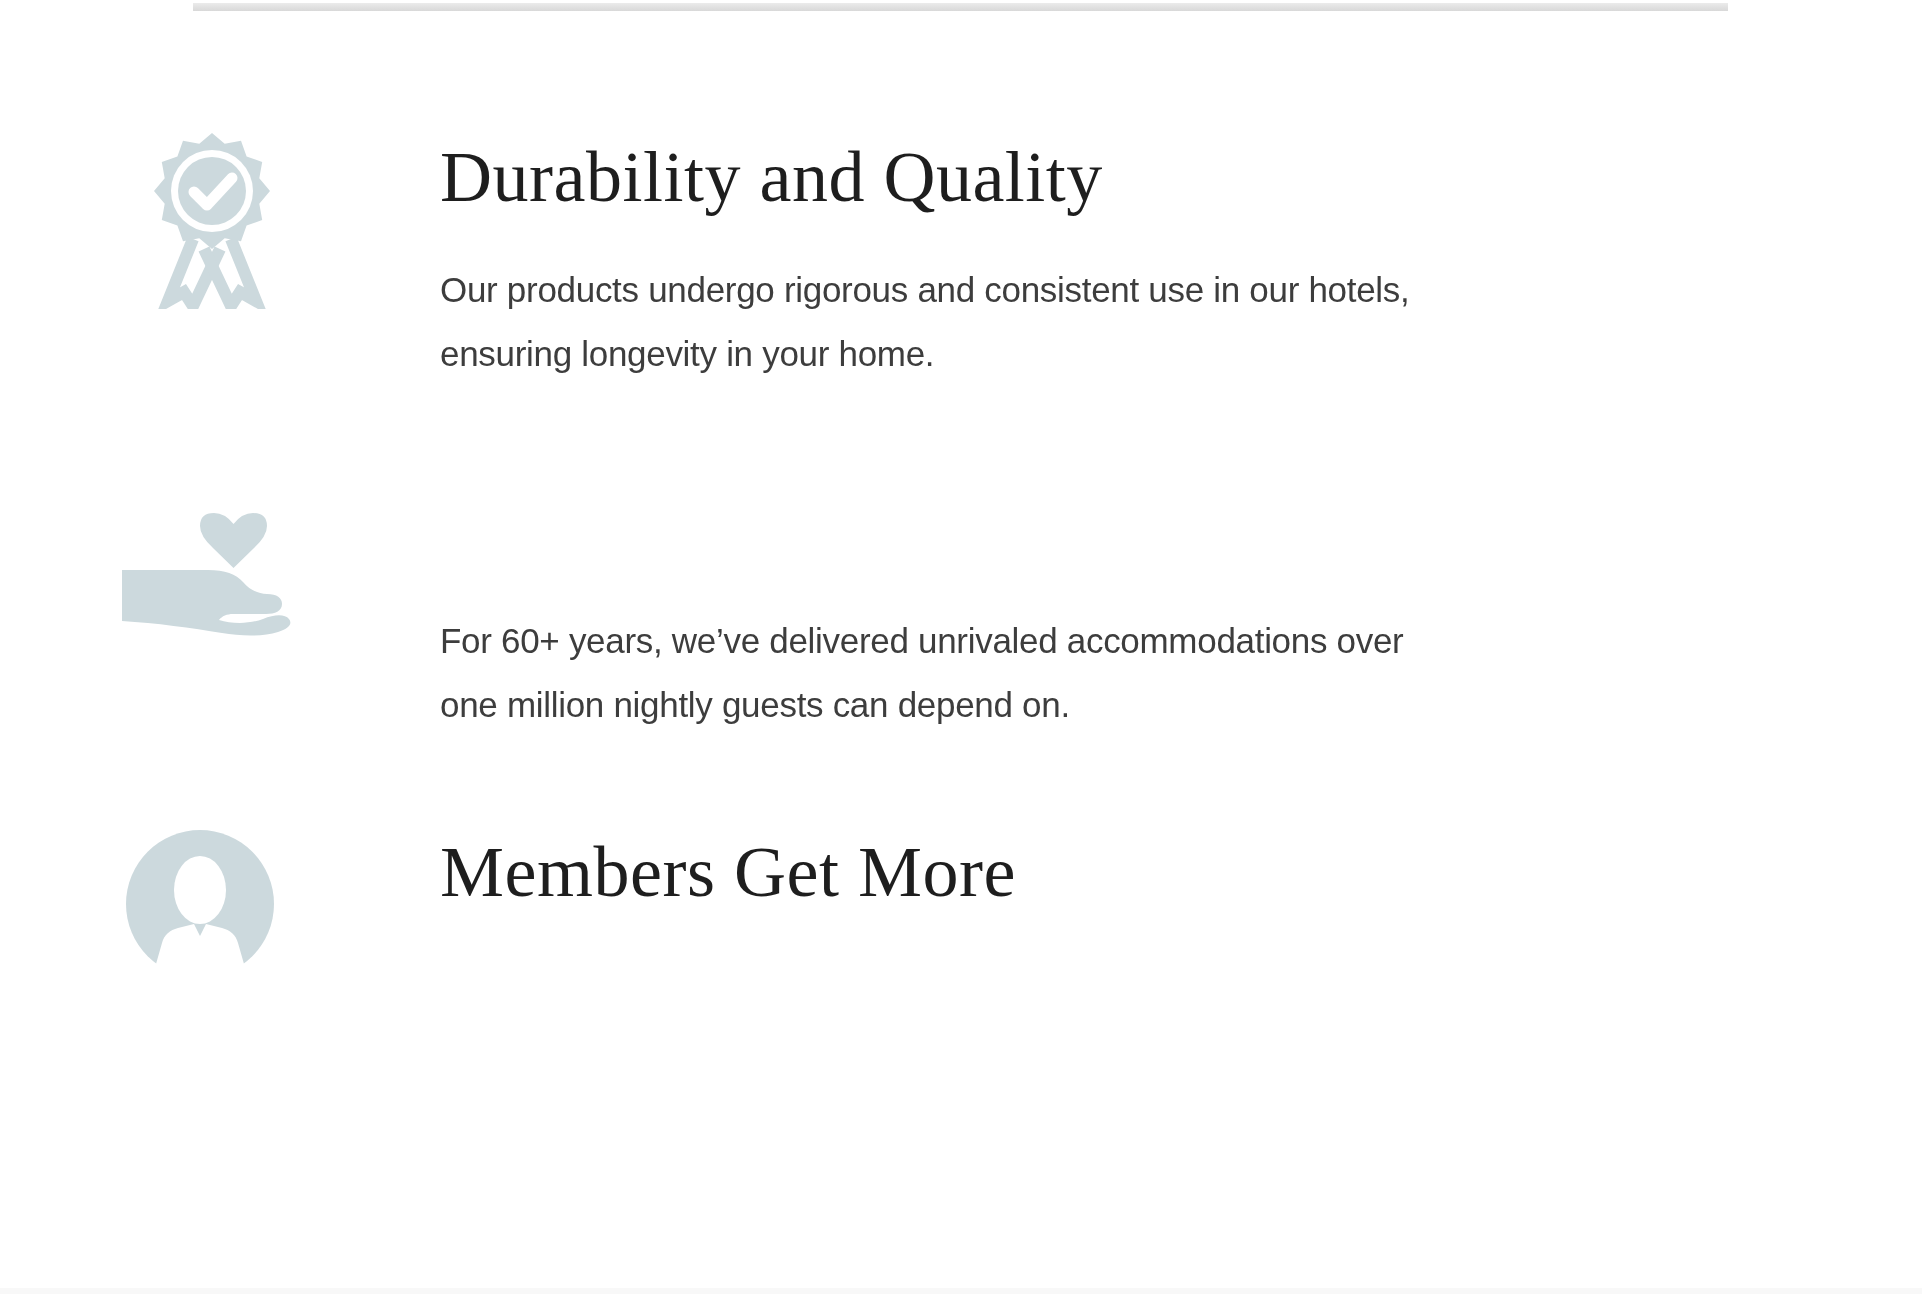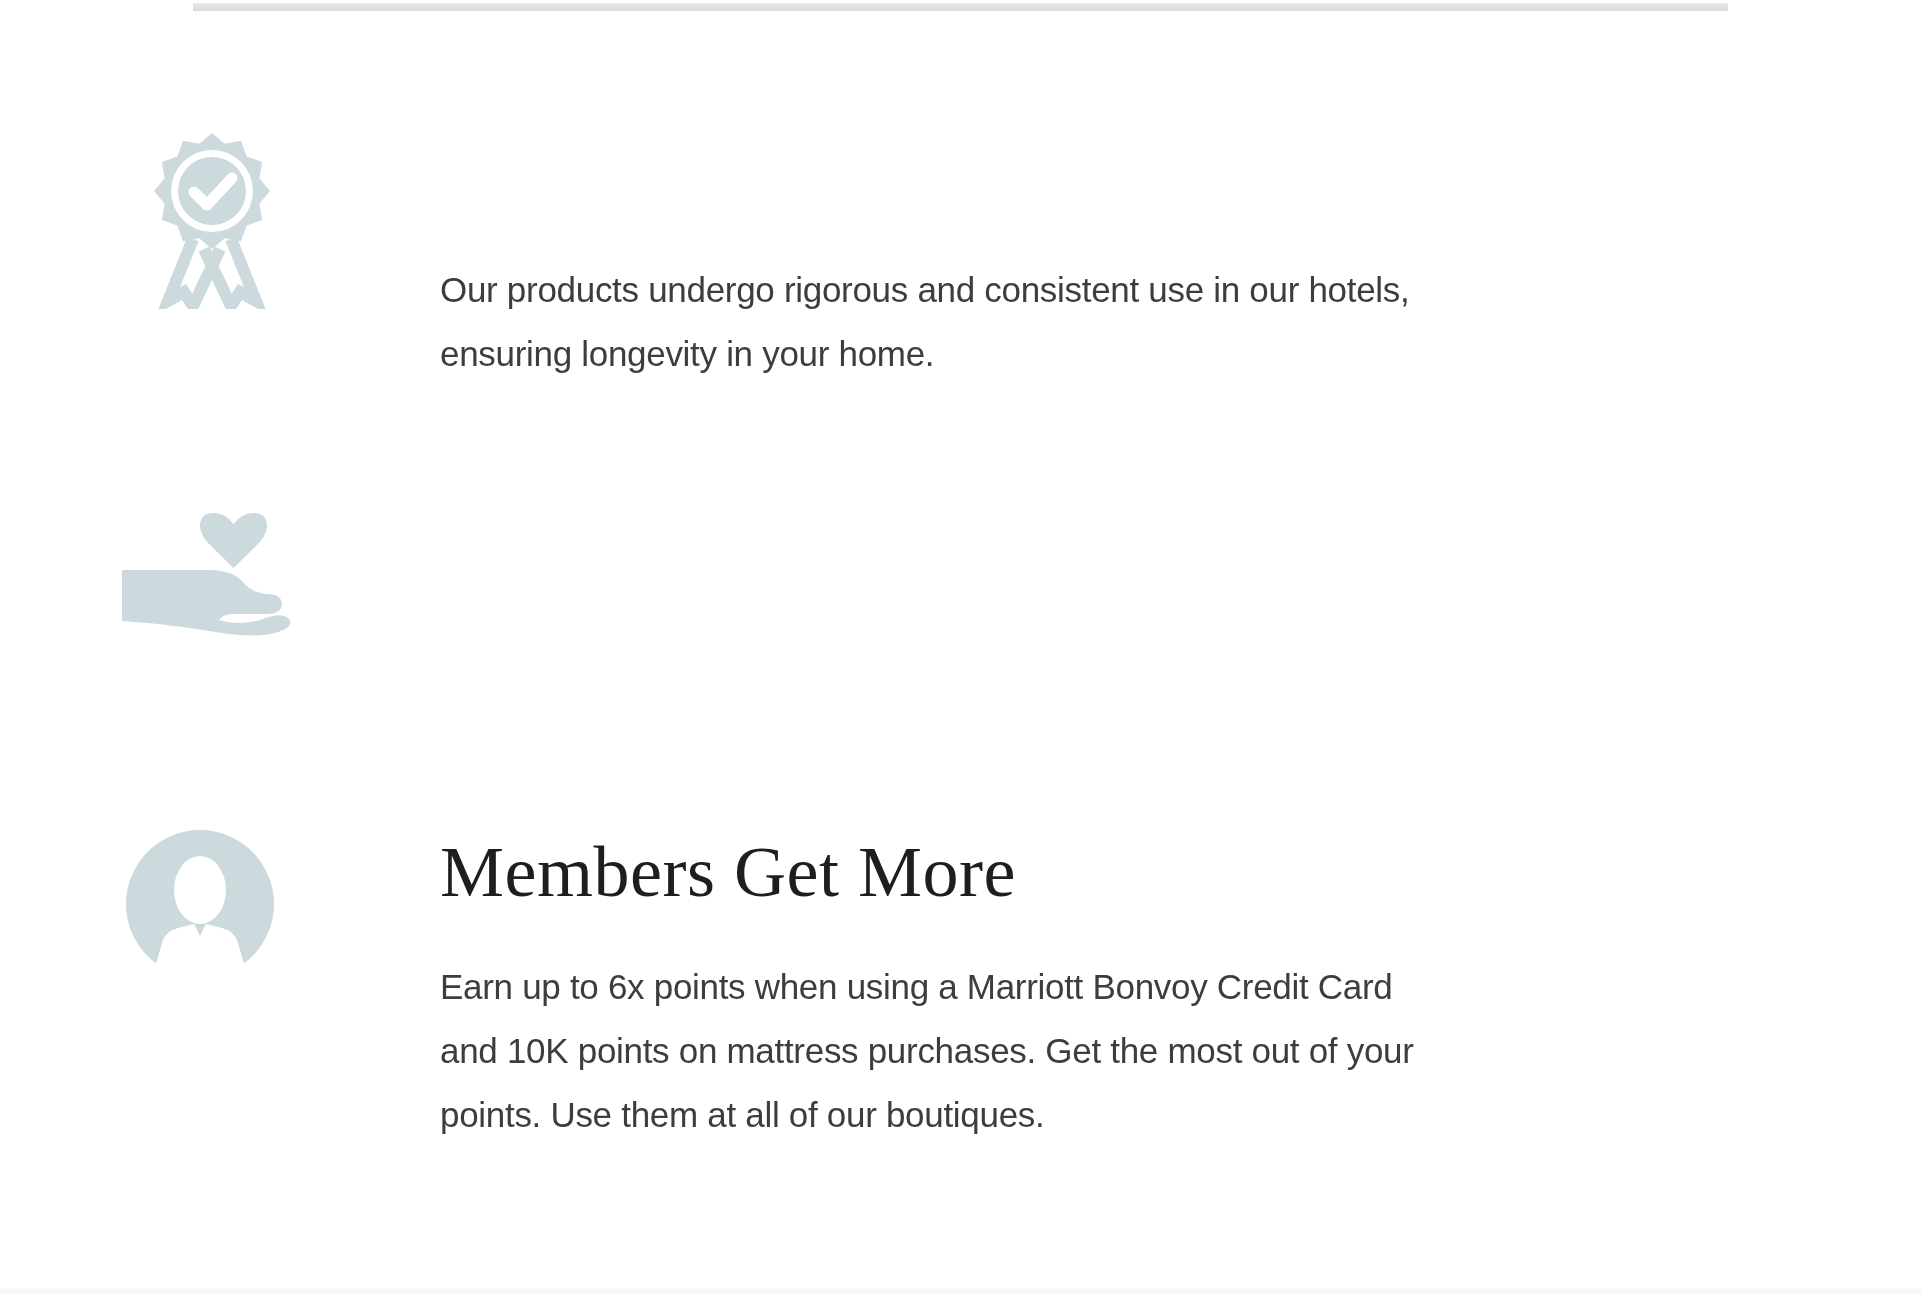--- a/index.html
+++ b/index.html
@@ -78,36 +78,36 @@
   <span class="feature-icon icon-award">
     <svg width="150" height="178" viewBox="0 0 150 178" xmlns="http://www.w3.org/2000/svg" aria-hidden="true">
       <path d="M56,108 L31,170 L47,161 L56,175 L83,118" fill="none" stroke="currentColor" stroke-width="12" stroke-linejoin="miter"></path>
       <path d="M94,108 L119,170 L103,161 L94,175 L67,118" fill="none" stroke="currentColor" stroke-width="12" stroke-linejoin="miter"></path>
       <polygon fill="currentColor" points="133,60 122.3,72.7 125.2,89 109.6,94.6 104,110.2 87.7,107.3 75,118 62.3,107.3 46,110.2 40.4,94.6 24.8,89 27.7,72.7 17,60 27.7,47.3 24.8,31 40.4,25.4 46,9.8 62.3,12.7 75,2 87.7,12.7 104,9.8 109.6,25.4 125.2,31 122.3,47.3"></polygon>
       <circle cx="75" cy="60" r="41" fill="#ffffff"></circle>
       <circle cx="75" cy="60" r="34" fill="currentColor"></circle>
       <polyline points="57,61 70,74 95,47" fill="none" stroke="#ffffff" stroke-width="11" stroke-linecap="round" stroke-linejoin="round"></polyline>
     </svg>
   </span>
+  <h2 class="feature-title title-1">Durability and Quality</h2>
   <p class="feature-description desc-1">Our products undergo rigorous and consistent use in our hotels,
 ensuring longevity in your home.</p>
 
   <span class="feature-icon icon-hand-heart">
     <svg width="171" height="124" viewBox="0 0 171 124" xmlns="http://www.w3.org/2000/svg" aria-hidden="true">
       <path fill="currentColor" d="M111.5,56 L91,36 Q78,24 78,14 Q78,1 92,1 Q103,1 111.5,12 Q120,1 131,1 Q145,1 145,14 Q145,24 132,36 Z"></path>
       <path fill="currentColor" d="M0,58 L86,58 C103,58 114,62 121,70 C128,78 136,82 145,82 C155,82 160,86 160,92 C160,99 153,102 144,102 L111,102 C105,102 100,104 97,108 C110,112 128,112 141,107 C153,102 163,102 167,107 C171,112 166,117 156,120 C140,125 118,124 100,121 C70,116 34,111 0,109 Z"></path>
     </svg>
   </span>
+  <p class="feature-description desc-2">For 60+ years, we’ve delivered unrivaled accommodations over
+one million nightly guests can depend on.</p>
 
   <span class="feature-icon icon-avatar">
     <svg width="156" height="152" viewBox="0 0 156 152" xmlns="http://www.w3.org/2000/svg" aria-hidden="true">
       <circle cx="78" cy="74" r="74" fill="currentColor"></circle>
       <ellipse cx="78" cy="60" rx="26" ry="34" fill="#ffffff"></ellipse>
       <path fill="#ffffff" d="M30,148 L40,113 C42,105 48,100 56,98 L72,94 L78,106 L84,94 L100,98 C108,100 114,105 116,113 L126,148 Z"></path>
     </svg>
   </span>
   <h2 class="feature-title title-3">Members Get More</h2>
-  <p class="feature-description desc-3">Earn up to 6x points when using a Marriott Bonvoy Credit Card
-and 10K points on mattress purchases. Get the most out of your
-points. Use them at all of our boutiques.</p>
 
   <div class="bottom-strip"></div>
 </div>
 
 </body></html>

